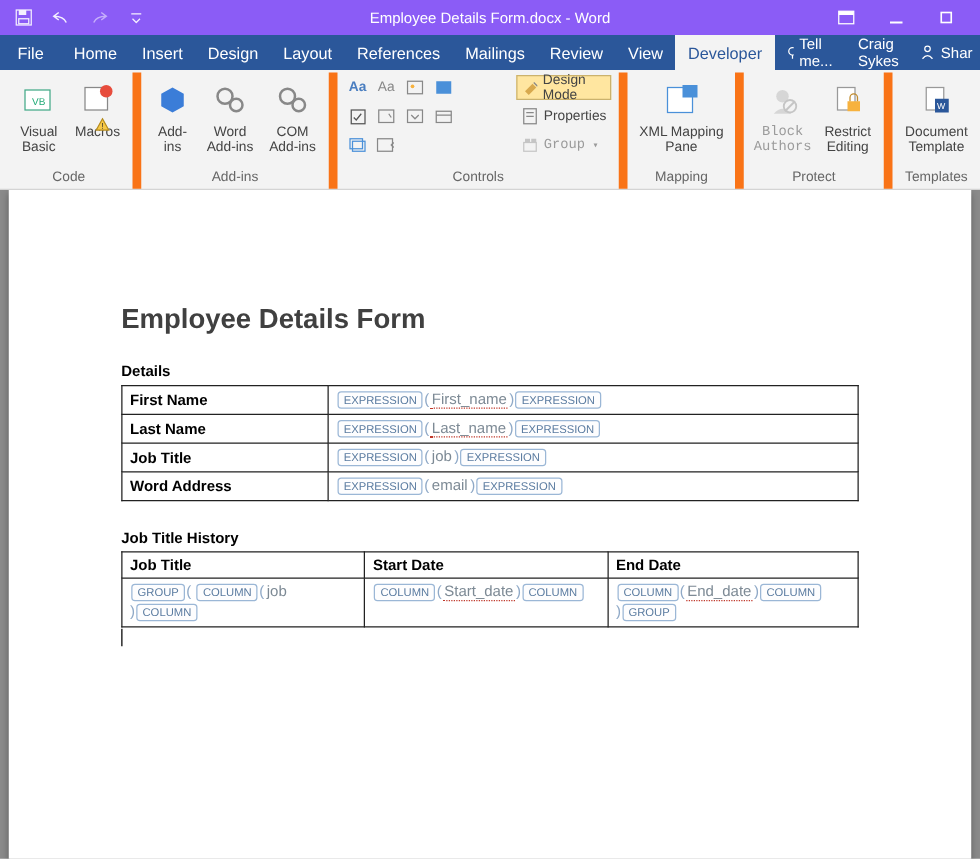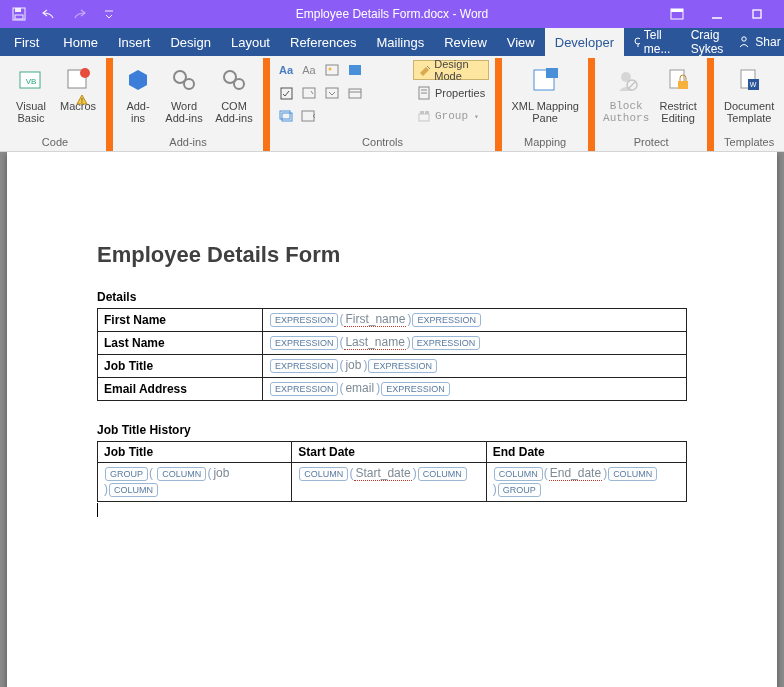--- a/index.html
+++ b/index.html
@@ -102,21 +102,21 @@
     </div>
     <div class="win-btn">
       <svg width="12" height="12">
           <rect x="2" y="2" width="8" height="8" fill="none" stroke="#fff" stroke-width="1.3"></rect>
         </svg>
     </div>
   </div>
 </div>
 
 <div class="tabs">
-  <div class="tab file">First</div>
+  <div class="tab file">File</div>
   <div class="tab">Home</div>
   <div class="tab">Insert</div>
   <div class="tab">Design</div>
   <div class="tab">Layout</div>
   <div class="tab">References</div>
   <div class="tab">Mailings</div>
   <div class="tab">Review</div>
   <div class="tab">View</div>
   <div class="tab active">Developer</div>
   <div class="tell-me">
@@ -370,21 +370,21 @@
           <span class="tag">EXPRESSION</span><span style="color:#8fa9c7">(</span><span class="fld">Last_name</span><span style="color:#8fa9c7">)</span><span class="tag">EXPRESSION</span>
         </td>
       </tr>
       <tr>
         <td class="label">Job Title</td>
         <td>
           <span class="tag">EXPRESSION</span><span style="color:#8fa9c7">(</span><span class="fld plain">job</span><span style="color:#8fa9c7">)</span><span class="tag">EXPRESSION</span>
         </td>
       </tr>
       <tr>
-        <td class="label">Email Address</td>
+        <td class="label">Word Address</td>
         <td>
           <span class="tag">EXPRESSION</span><span style="color:#8fa9c7">(</span><span class="fld plain">email</span><span style="color:#8fa9c7">)</span><span class="tag">EXPRESSION</span>
         </td>
       </tr>
     </tbody>
       </table>
 
     <div class="sect">Job Title History</div>
     <table class="hist">
       <tbody>

